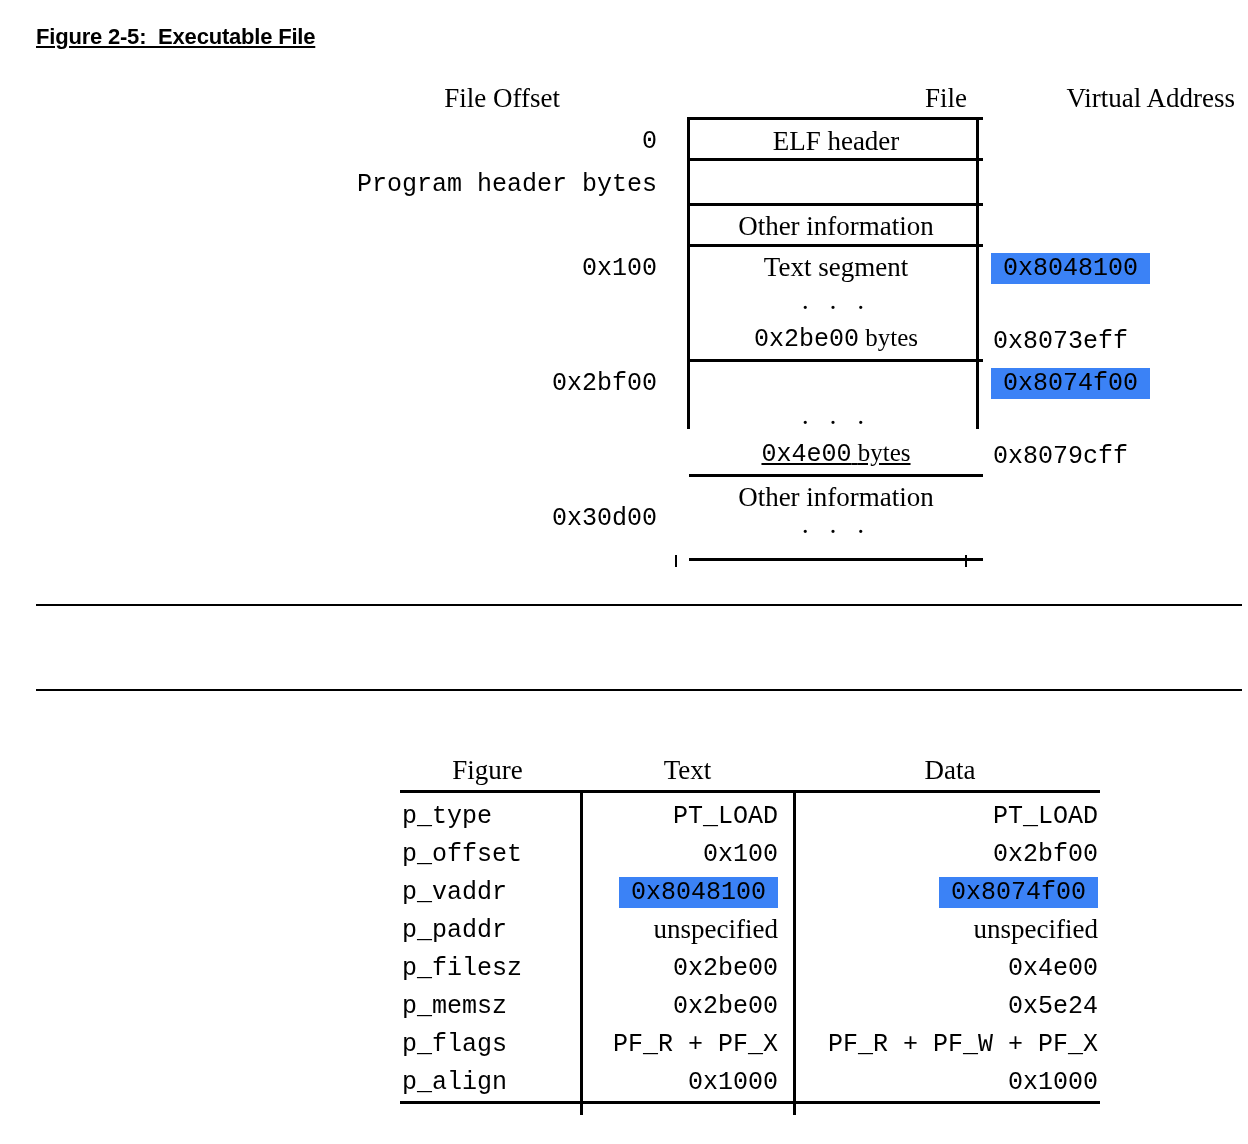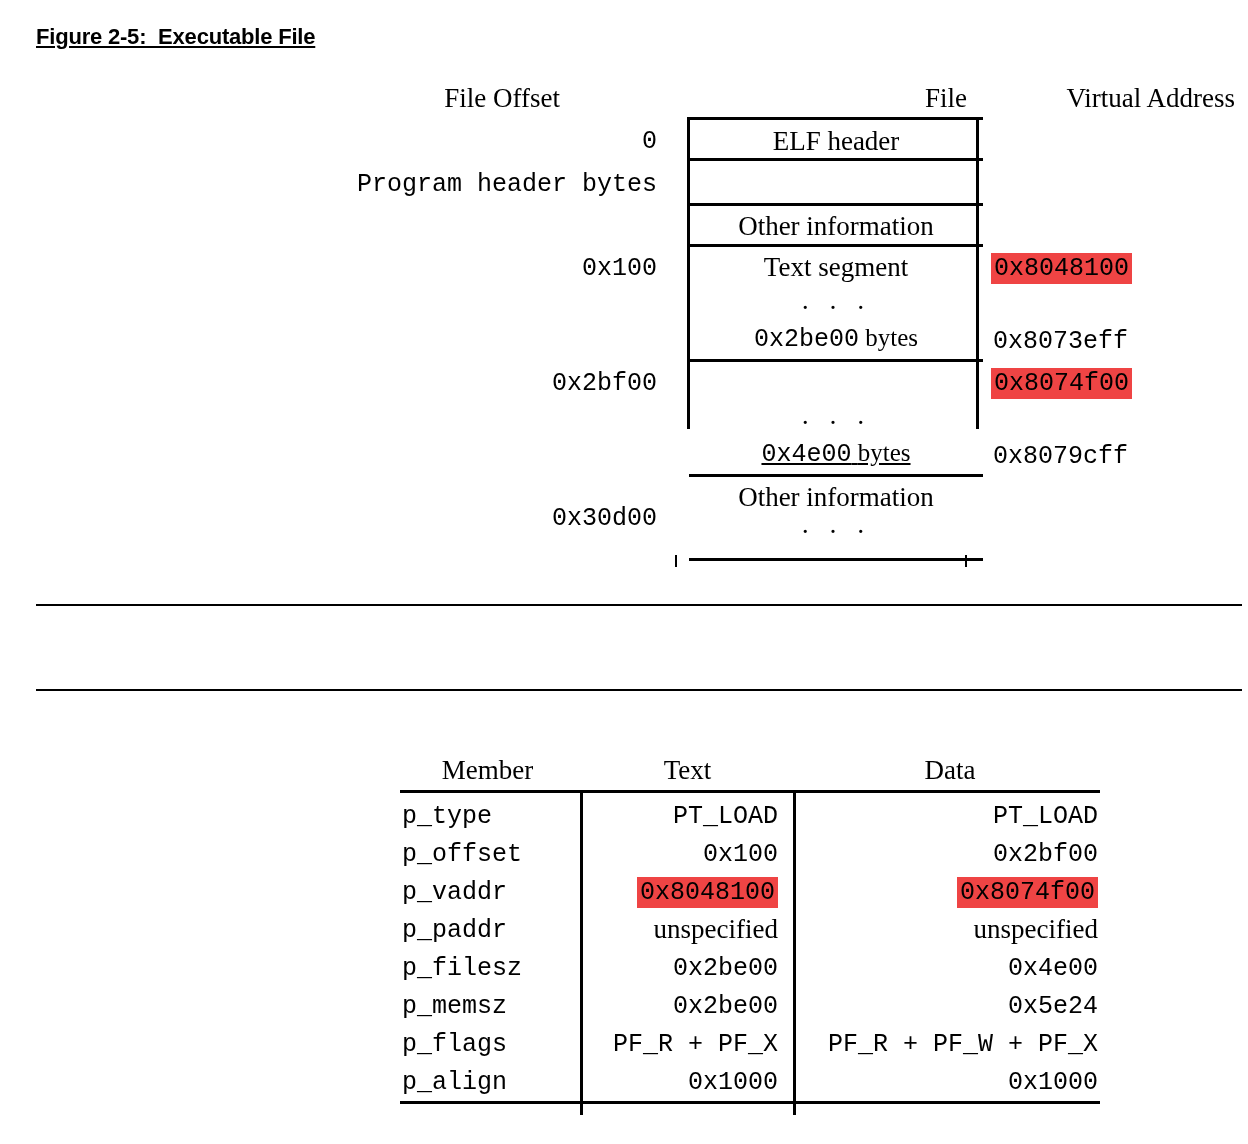--- a/index.html
+++ b/index.html
@@ -62,22 +62,22 @@
     text-align: right;
     white-space: pre;
   }
   .vaddr-label {
     position: absolute;
     font-family: "Liberation Mono", monospace;
     font-size: 25px;
     white-space: pre;
   }
   .hl {
-    background: #ef4444;
-    padding: 1px 3px;
+    background: #3b82f6;
+    padding: 1px 12px;
   }
 
   
   #filebox {
     position: absolute;
     left: 675px;
     top: 117px;
     width: 292px;
     height: 312px;
     border-left: 3px solid #000;
@@ -213,21 +213,21 @@
   <div class="vaddr-label" style="left:991px; top:369px;"><span class="hl">0x8074f00</span></div>
   <div class="vaddr-label" style="left:993px; top:442px;">0x8079cff</div>
 </div>
 
 <div class="hrule" style="left:36px; top:604px; width:1206px;"></div>
 <div class="hrule" style="left:36px; top:689px; width:1206px;"></div>
 
 <div id="fig26">
 
 
-  <div class="ph-head" style="left:400px; top:65px; width:175px;">Member</div>
+  <div class="ph-head" style="left:400px; top:65px; width:175px;">Figure</div>
   <div class="ph-head" style="left:800px; top:65px; width:300px;">Data</div>
   <div class="ph-head" style="left:585px; top:65px; width:205px;">Text</div>
 
   <div class="ph-rule" style="left:400px; top:100px; width:700px;"></div>
   <div class="ph-rule" style="left:400px; top:411px; width:700px;"></div>
 
   <div class="ph-vline" style="left:580px; top:100px; height:325px;"></div>
   <div class="ph-vline" style="left:793px; top:100px; height:325px;"></div>
 
   <div class="ph-member" style="left:402px; top:112px;">p_type</div>

